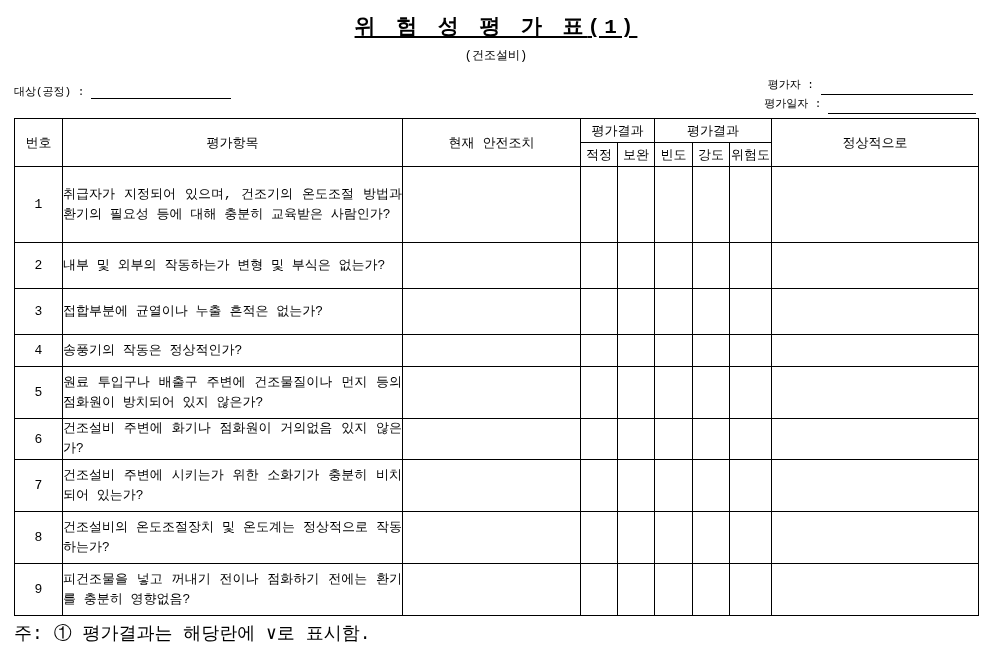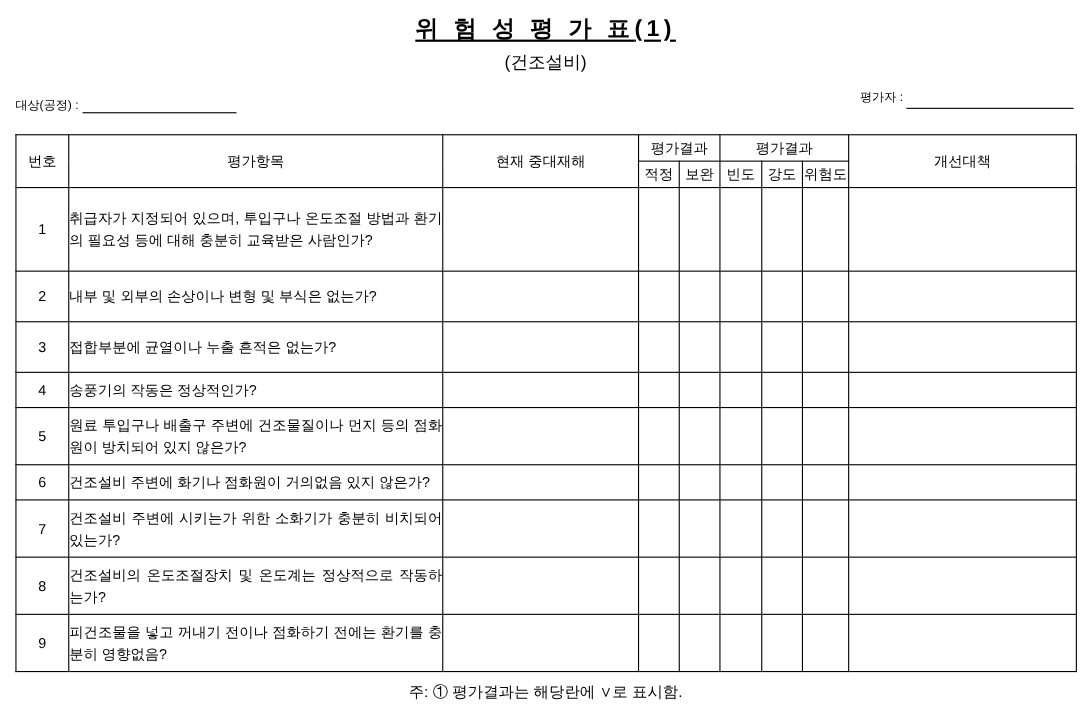--- a/index.html
+++ b/index.html
@@ -13,36 +13,37 @@
     font-family: "Liberation Sans", sans-serif;
     color: #000000;
     overflow: hidden;
   }
   .page {
     position: relative;
     width: 992px;
     height: 658px;
     box-sizing: border-box;
     padding: 0 14px;
+    font-family: Liberation Mono, monospace;
   }
   .title-wrap {
     text-align: center;
     padding-top: 12px;
   }
   .doc-title {
     display: inline-block;
     font-size: 21px;
     font-weight: bold;
     letter-spacing: 4px;
     text-decoration: underline;
     text-underline-offset: 3px;
   }
   .doc-subtitle {
     text-align: center;
-    font-size: 16px;
+    font-size: 12px;
     margin-top: 7px;
     font-weight: normal;
   }
   .meta-row {
     position: relative;
     height: 40px;
     margin-top: 12px;
     font-size: 11px;
   }
   .meta-left {
@@ -97,23 +98,22 @@
   td.item {
     padding: 6px 8px 6px 10px;
     text-align: justify;
     text-justify: inter-ideograph;
     line-height: 20px;
     font-size: 12.5px;
     vertical-align: middle;
   }
   .notes {
     margin-top: 8px;
-    font-size: 14px;
+    font-size: 18px;
     line-height: 20px;
-    text-align: center;
   }
   .notes .n-line {
     white-space: nowrap;
   }
   .notes .indent {
     padding-left: 17px;
   }
 </style>
 </head>
 <body>
@@ -127,68 +127,72 @@
 
   <div class="meta-row">
     <div class="meta-left">
       <span>대상(공정) :</span>
       <span class="blank w140"></span>
     </div>
     <div class="meta-right">
       <div class="line">
         <span>평가자 :</span>
         <span class="blank w150"></span>
+      </div>
+      <div class="line">
+        <span>평가일자 :</span>
+        <span class="blank w148"></span>
       </div>
     </div>
   </div>
 
   <table class="main">
     <colgroup>
       <col style="width:48px">
       <col style="width:340px">
       <col style="width:178px">
       <col style="width:37px">
       <col style="width:37px">
       <col style="width:38px">
       <col style="width:37px">
       <col style="width:42px">
       <col style="width:207px">
     </colgroup>
     <thead>
       <tr>
         <th rowspan="2" class="hdr-tall">번호</th>
         <th rowspan="2" class="hdr-tall">평가항목</th>
-        <th rowspan="2" class="hdr-tall">현재 중대재해</th>
+        <th rowspan="2" class="hdr-tall">현재 안전조치</th>
         <th colspan="2">평가결과</th>
         <th colspan="3">평가결과</th>
-        <th rowspan="2" class="hdr-tall">개선대책</th>
+        <th rowspan="2" class="hdr-tall">정상적으로</th>
       </tr>
       <tr>
         <th>적정</th>
         <th>보완</th>
         <th>빈도</th>
         <th>강도</th>
         <th>위험도</th>
       </tr>
     </thead>
     <tbody>
       <tr style="height:76px">
         <td class="num">1</td>
-        <td class="item">취급자가 지정되어 있으며, 투입구나 온도조절 방법과 환기의 필요성 등에 대해 충분히 교육받은 사람인가?</td>
+        <td class="item">취급자가 지정되어 있으며, 건조기의 온도조절 방법과 환기의 필요성 등에 대해 충분히 교육받은 사람인가?</td>
         <td></td>
         <td></td>
         <td></td>
         <td></td>
         <td></td>
         <td></td>
         <td></td>
       </tr>
       <tr style="height:46px">
         <td class="num">2</td>
-        <td class="item">내부 및 외부의 손상이나 변형 및 부식은 없는가?</td>
+        <td class="item">내부 및 외부의 작동하는가 변형 및 부식은 없는가?</td>
         <td></td>
         <td></td>
         <td></td>
         <td></td>
         <td></td>
         <td></td>
         <td></td>
       </tr>
       <tr style="height:46px">
         <td class="num">3</td>

